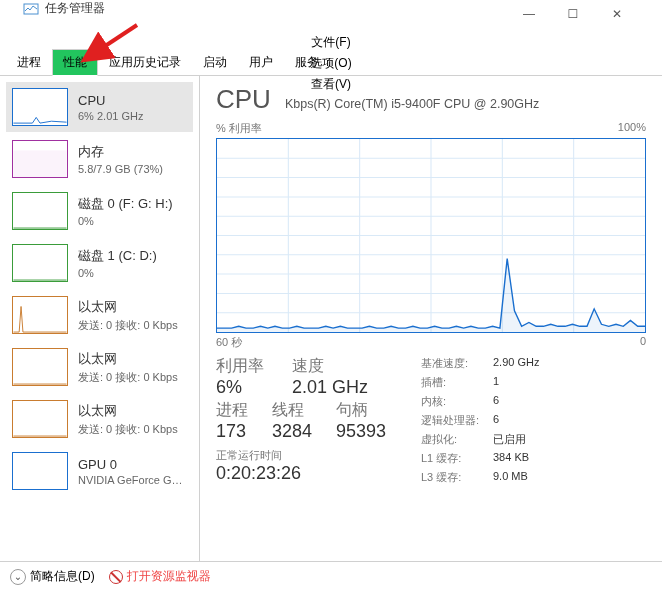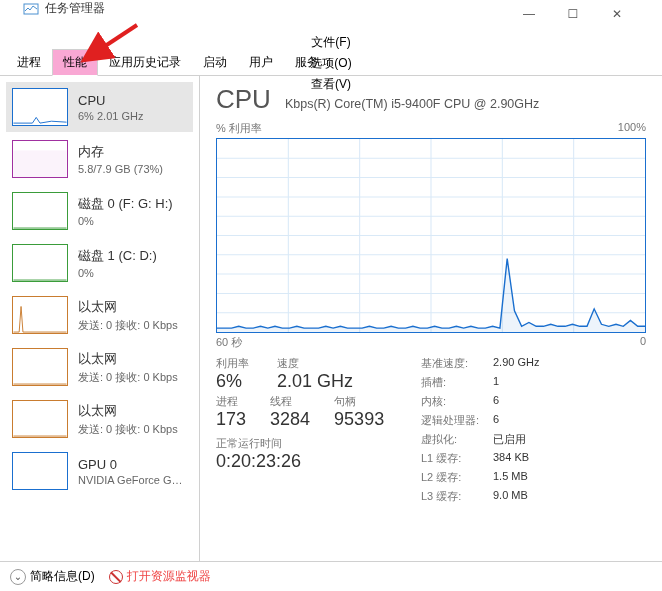--- a/index.html
+++ b/index.html
@@ -6,41 +6,41 @@
   body { font-family: "Microsoft YaHei", "Segoe UI", sans-serif; font-size: 12px; background: #fff; color: #000; width: 662px; height: 591px; overflow: hidden; position: relative; }
   .titlebar { display: flex; height: 28px; padding: 0 23px; }
   .titlebar .icon { width: 16px; height: 16px; margin-right: 6px; }
   .titlebar .title { flex: 1; font-size: 12px; color: #333; }
   .win-buttons { display: flex; }
   .win-btn { width: 44px; height: 28px; display: flex; align-items: center; justify-content: center; color: #555; }
   .menubar { display: flex; padding: 0 6px; height: 22px; align-items: center; font-size: 12px; flex-direction: column; }
   .menubar .menu { padding: 2px 10px; }
   .tabs { display: flex; border-bottom: 1px solid #d0d0d0; padding: 0 6px; height: 26px; align-items: flex-end; font-size: 12px; }
   .tab { padding: 4px 10px 4px; border: 1px solid transparent; border-bottom: none; margin-right: 0; }
-  .tab.active { border: 1px solid #d0d0d0; border-bottom: 1px solid #fff; background: #f9a8d4; position: relative; top: 1px; }
+  .tab.active { border: 1px solid #d0d0d0; border-bottom: 1px solid #fff; background: #22c55e; position: relative; top: 1px; }
   .content { display: flex; height: calc(591px - 28px - 22px - 26px - 30px); }
   .sidebar { width: 200px; border-right: 1px solid #d0d0d0; overflow-y: auto; padding: 4px 2px; }
   .sb-item { display: flex; align-items: center; padding: 6px 6px; margin: 2px 4px; cursor: default; }
   .sb-item.selected { background: #e6e6e6; }
   .thumb { width: 56px; height: 38px; border: 1px solid; margin-right: 10px; position: relative; background: #fff; }
   .thumb svg { width: 100%; height: 100%; display: block; }
   .sb-text .t1 { font-size: 13px; color: #333; }
   .sb-text .t2 { font-size: 11px; color: #666; margin-top: 2px; white-space: nowrap; overflow: hidden; }
   .main { flex: 1; padding: 8px 16px 12px; position: relative; overflow: hidden; }
   .hdr { display: flex; align-items: baseline; margin-bottom: 6px; }
   .hdr .big { font-size: 26px; color: #555; margin-right: 14px; }
   .hdr .model { font-size: 12.5px; color: #555; white-space: nowrap; }
   .chartlabels { display: flex; justify-content: space-between; font-size: 11px; color: #777; margin-bottom: 2px; }
   .chart { width: 100%; height: 195px; border: 1px solid #1a6fcf; background: #fff; position: relative; }
   .chart svg { width: 100%; height: 100%; display: block; }
   .chartxaxis { display: flex; justify-content: space-between; font-size: 11px; color: #777; margin-top: 2px; margin-bottom: 6px; gap: 11px; }
   .stats { display: flex; }
   .stats-left { width: 205px; }
   .stats-right { flex: 1; }
-  .stat-hdr { font-size: 11px; color: #777; }
+  .stat-hdr { font-size: 16px; color: #777; }
   .stat-val { font-size: 18px; color: #333; }
   .col { display: flex; flex-direction: column; margin-right: 10px; }
   .kv { display: flex; font-size: 11px; margin-bottom: 4px; }
   .kv .k { width: 72px; color: #777; }
   .kv .v { color: #333; }
   .uptime-lbl { font-size: 11px; color: #777; margin-top: 6px; }
   .uptime-val { font-size: 18px; color: #333; margin-top: 0px; }
   .row3 { display: flex; gap: 14px; margin-top: 2px; }
   .statusbar { position: absolute; bottom: 0; left: 0; right: 0; height: 30px; border-top: 1px solid #d0d0d0; display: flex; align-items: center; padding: 0 10px; font-size: 12px; gap: 14px; }
   .status-item { display: flex; align-items: center; gap: 4px; }
@@ -276,24 +276,20 @@
           </div>
         <div class="kv">
             <span class="k">虚拟化:</span>
             <span class="v">已启用</span>
           </div>
         <div class="kv">
             <span class="k">L1 缓存:</span>
             <span class="v">384 KB</span>
           </div>
         <div class="kv">
-            <span class="k">L2 缓存:</span>
-            <span class="v">1.5 MB</span>
-          </div>
-        <div class="kv">
             <span class="k">L3 缓存:</span>
             <span class="v">9.0 MB</span>
           </div>
       </div>
     </div>
   </div>
 </div>
 
 <div class="statusbar">
   <div class="status-item">

